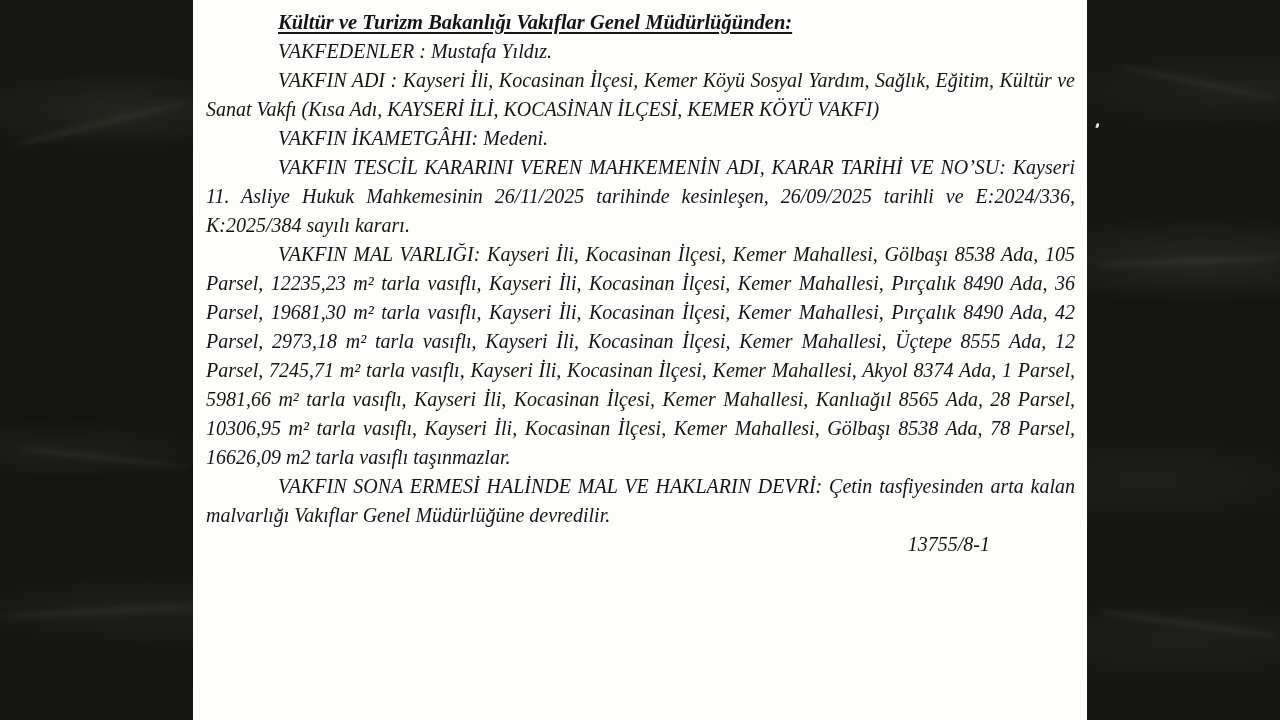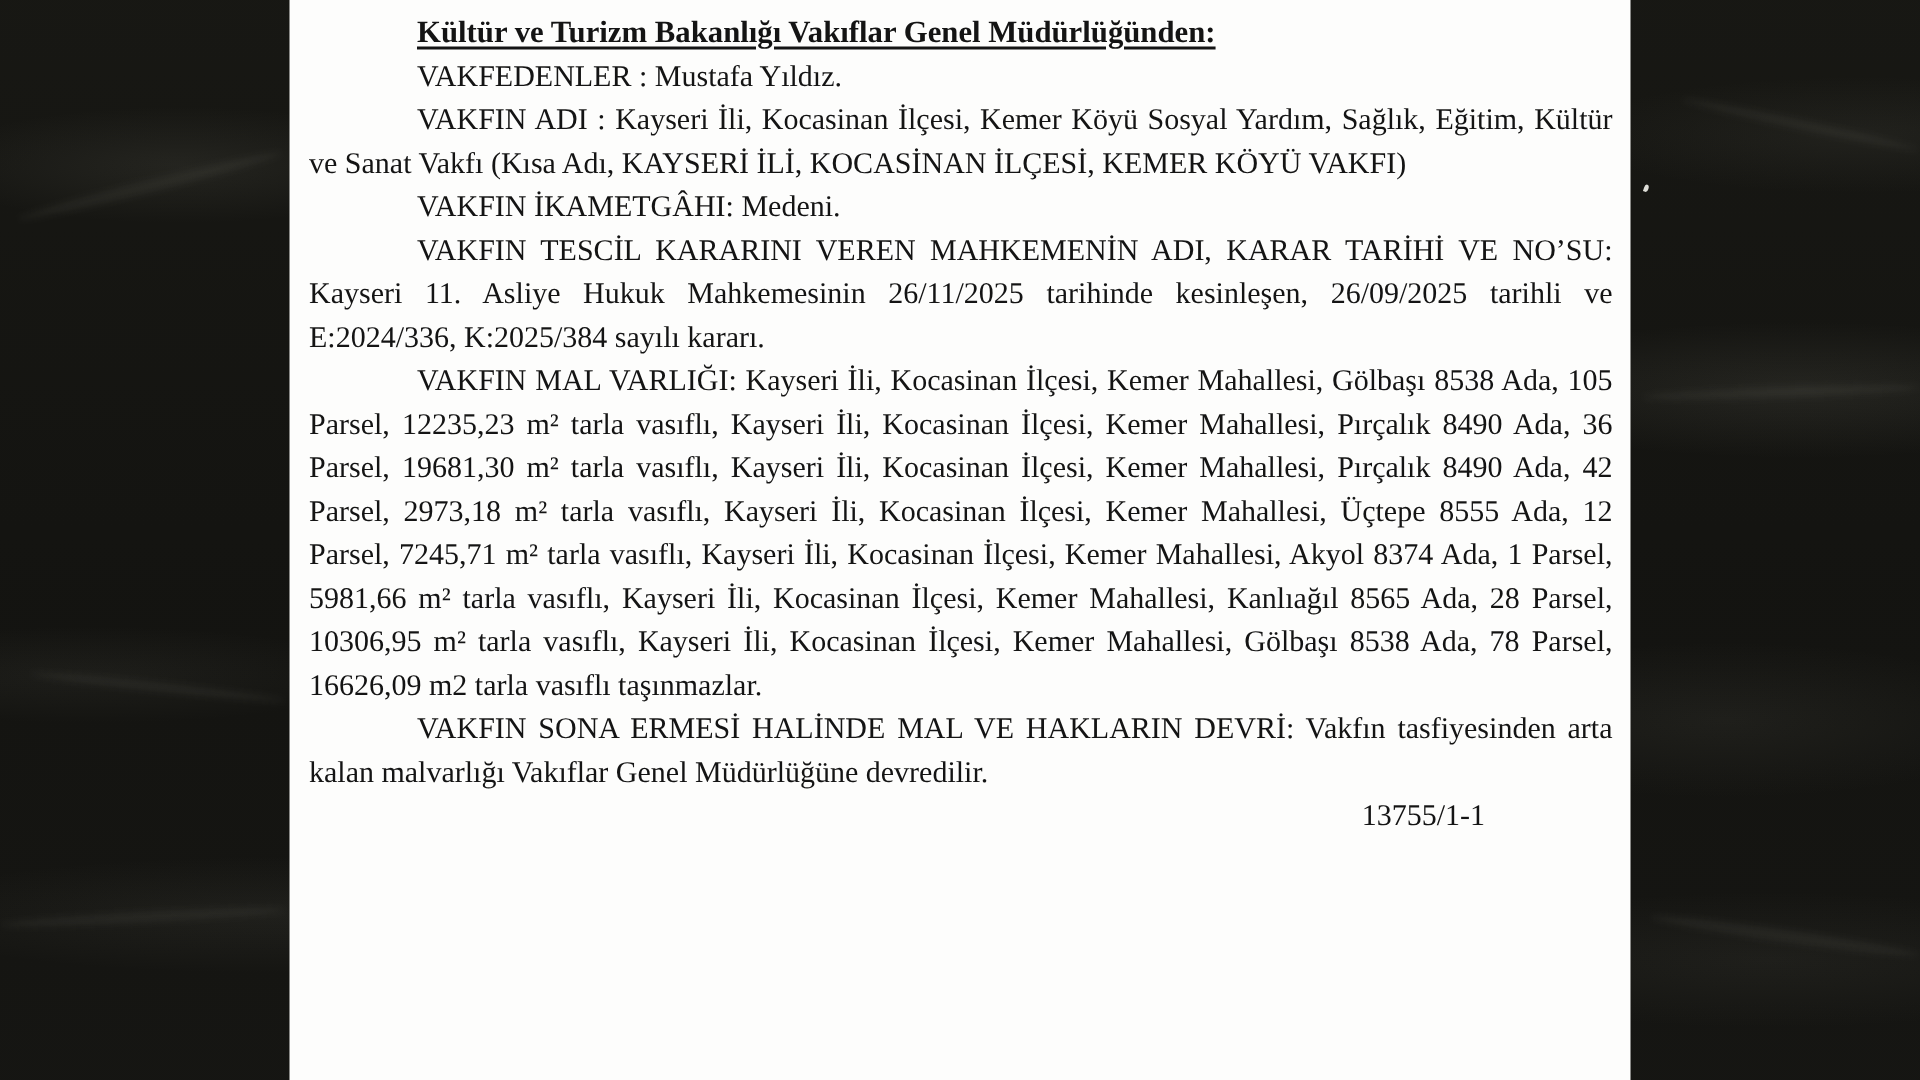--- a/index.html
+++ b/index.html
@@ -18,20 +18,21 @@
     background-image:
       linear-gradient(180deg, #0d0d0b 0%, #090908 55%, #0b0b0a 100%),
       radial-gradient(ellipse 260px 60px at 120px 110px, rgba(150,150,135,0.10), transparent 65%),
       radial-gradient(ellipse 300px 50px at 60px 450px,  rgba(150,150,135,0.07), transparent 65%),
       radial-gradient(ellipse 400px 60px at 180px 610px, rgba(150,150,135,0.08), transparent 65%),
       radial-gradient(ellipse 350px 70px at 1200px 260px, rgba(160,160,145,0.11), transparent 65%),
       radial-gradient(ellipse 300px 60px at 1240px 90px,  rgba(150,150,135,0.08), transparent 65%),
       radial-gradient(ellipse 320px 80px at 1150px 480px, rgba(150,150,135,0.08), transparent 65%),
       radial-gradient(ellipse 380px 70px at 1180px 640px, rgba(150,150,135,0.07), transparent 65%);
     background-blend-mode: screen;
+    font-style: italic;
   }
   
   .fold {
     position: absolute;
     background: rgba(165,165,150,0.08);
     border-radius: 50%;
     filter: blur(2px);
     pointer-events: none;
   }
   .fold.f1 { left: 10px;   top: 120px; width: 180px; height: 8px;  transform: rotate(-14deg); }
@@ -95,17 +96,17 @@
   <div class="speck"></div>
 
   <div class="paper">
     <div class="doc">
       <p class="title">Kültür ve Turizm Bakanlığı Vakıflar Genel Müdürlüğünden:</p>
       <p>VAKFEDENLER : Mustafa Yıldız.</p>
       <p>VAKFIN ADI : Kayseri İli, Kocasinan İlçesi, Kemer Köyü Sosyal Yardım, Sağlık, Eğitim, Kültür ve Sanat Vakfı (Kısa Adı, KAYSERİ İLİ, KOCASİNAN İLÇESİ, KEMER KÖYÜ VAKFI)</p>
       <p>VAKFIN İKAMETGÂHI: Medeni.</p>
       <p>VAKFIN TESCİL KARARINI VEREN MAHKEMENİN ADI, KARAR TARİHİ VE NO’SU: Kayseri 11. Asliye Hukuk Mahkemesinin 26/11/2025 tarihinde kesinleşen, 26/09/2025 tarihli ve E:2024/336, K:2025/384 sayılı kararı.</p>
       <p>VAKFIN MAL VARLIĞI: Kayseri İli, Kocasinan İlçesi, Kemer Mahallesi, Gölbaşı 8538 Ada, 105 Parsel, 12235,23 m² tarla vasıflı, Kayseri İli, Kocasinan İlçesi, Kemer Mahallesi, Pırçalık 8490 Ada, 36 Parsel, 19681,30 m² tarla vasıflı, Kayseri İli, Kocasinan İlçesi, Kemer Mahallesi, Pırçalık 8490 Ada, 42 Parsel, 2973,18 m² tarla vasıflı, Kayseri İli, Kocasinan İlçesi, Kemer Mahallesi, Üçtepe 8555 Ada, 12 Parsel, 7245,71 m² tarla vasıflı, Kayseri İli, Kocasinan İlçesi, Kemer Mahallesi, Akyol 8374 Ada, 1 Parsel, 5981,66 m² tarla vasıflı, Kayseri İli, Kocasinan İlçesi, Kemer Mahallesi, Kanlıağıl 8565 Ada, 28 Parsel, 10306,95 m² tarla vasıflı, Kayseri İli, Kocasinan İlçesi, Kemer Mahallesi, Gölbaşı 8538 Ada, 78 Parsel, 16626,09 m2 tarla vasıflı taşınmazlar.</p>
-      <p>VAKFIN SONA ERMESİ HALİNDE MAL VE HAKLARIN DEVRİ: Vakfın tasfiyesinden arta kalan malvarlığı Vakıflar Genel Müdürlüğüne devredilir.</p>
-      <p class="ref">13755/1-1</p>
+      <p>VAKFIN SONA ERMESİ HALİNDE MAL VE HAKLARIN DEVRİ: Çetin tasfiyesinden arta kalan malvarlığı Vakıflar Genel Müdürlüğüne devredilir.</p>
+      <p class="ref">13755/8-1</p>
     </div>
   </div>
 </div>
 
 </body></html>

